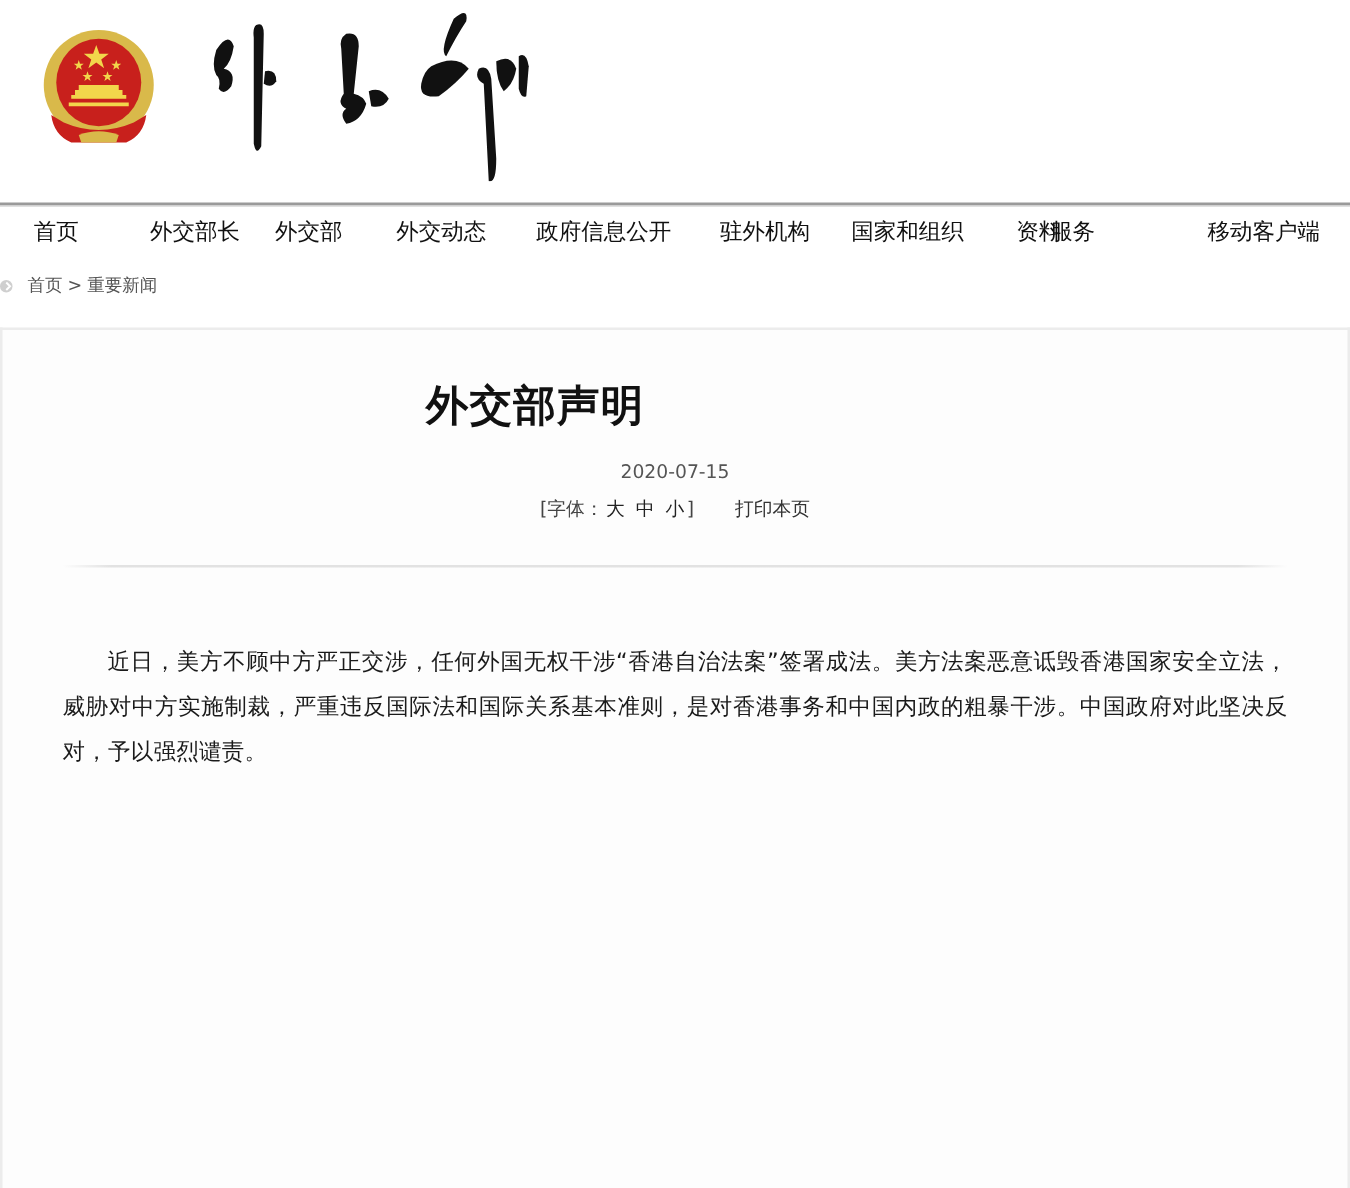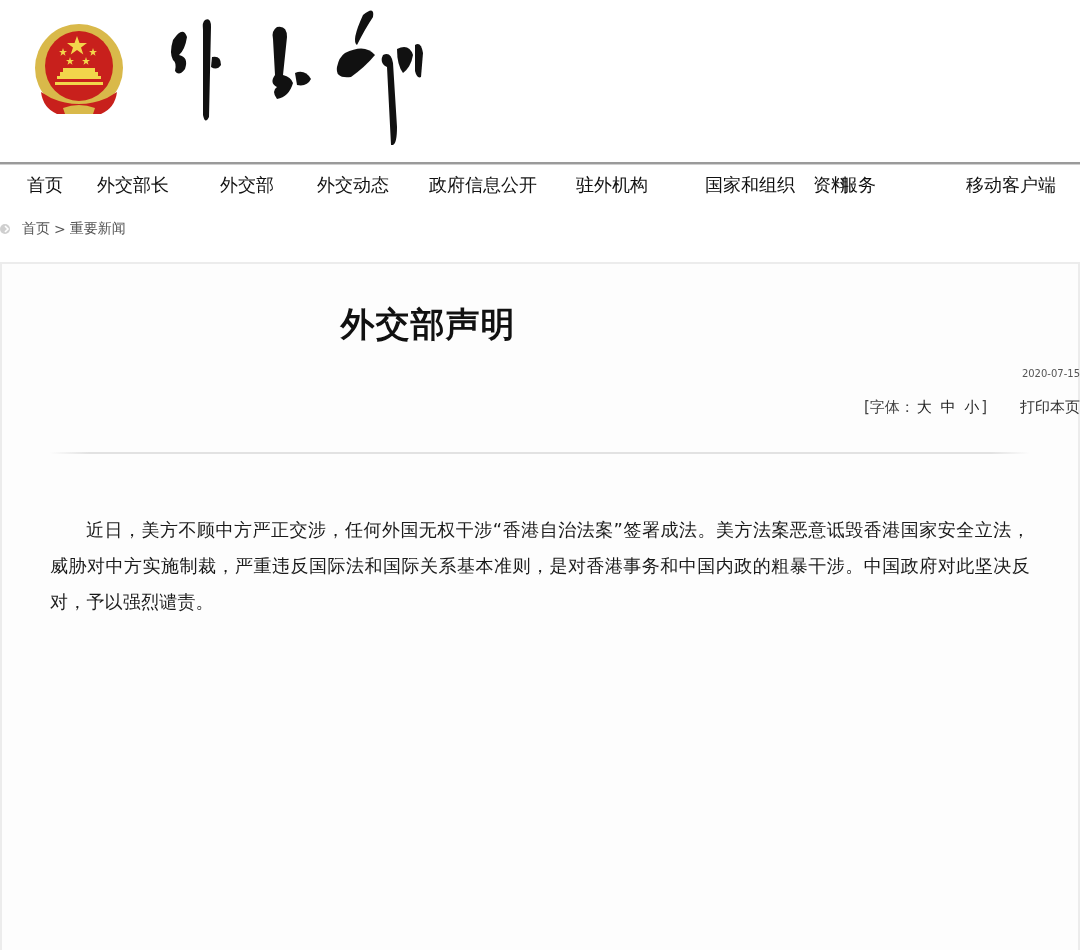--- a/index.html
+++ b/index.html
@@ -47,25 +47,25 @@
       background: #fdfdfd;
       border-top: 2px solid #ececec;
       border-left: 2px solid #ececec;
       border-right: 2px solid #ececec;
     }
     .title {
       position: absolute; left: 0; top: 302px; width: 856px; text-align: center;
       font-size: 34px; color: #111; letter-spacing: 1px;
     }
     .date {
-      position: absolute; left: 0; top: 368px; width: 1080px; text-align: right;
-      font-size: 10px; color: #555;
+      position: absolute; left: 0; top: 368px; width: 1080px; text-align: center;
+      font-size: 15px; color: #555;
     }
     .tools {
-      position: absolute; left: 0; top: 398px; width: 1080px; text-align: right;
+      position: absolute; left: 0; top: 398px; width: 1080px; text-align: center;
       font-size: 15px; color: #444;
     }
     .tools .font-size { color: #444; }
     .tools .fs-opt { cursor: pointer; color: #222; margin: 0 2px; }
     .tools .print { margin-left: 28px; cursor: pointer; color: #333; }
     .content-divider {
       position: absolute; left: 50px; top: 452px; width: 980px; height: 2px;
       background: linear-gradient(to right, #fdfdfd 0%, #e2e2e2 4%, #e2e2e2 96%, #fdfdfd 100%);
     }
     .article {
@@ -110,26 +110,26 @@
       <path d="M218,50 Q226,46 228,58 L232,122 Q232,142 226,140 L222,62 Q214,58 218,50 Z"></path>
       <path d="M232,44 Q244,38 248,50 Q246,62 238,68 Q232,60 232,44 Z"></path>
       <path d="M250,40 Q256,36 258,48 L256,72 Q252,74 250,66 Z"></path>
     </g>
   </svg>
 </div>
 <div class="header-divider"></div>
 
 <nav class="nav">
   <span class="nav-item" style="left:27px">首页</span>
-  <span class="nav-item" style="left:97px">外交部长</span>
+  <span class="nav-item" style="left:120px">外交部长</span>
   <span class="nav-item" style="left:220px">外交部</span>
   <span class="nav-item" style="left:317px">外交动态</span>
   <span class="nav-item" style="left:429px">政府信息公开</span>
   <span class="nav-item" style="left:576px">驻外机构</span>
-  <span class="nav-item" style="left:705px">国家和组织</span>
+  <span class="nav-item" style="left:681px">国家和组织</span>
   <span class="nav-item" style="left:813px">资料</span>
   <span class="nav-item" style="left:840px">服务</span>
   <span class="nav-item" style="left:966px">移动客户端</span>
 </nav>
 
 <div class="breadcrumb">
   <svg class="bc-icon" viewBox="0 0 14 14">
     <circle cx="5" cy="7" r="5" fill="#cfcfcf"></circle>
     <path d="M5,4 L8,7 L5,10" stroke="#fff" stroke-width="1.6" fill="none"></path>
   </svg>

